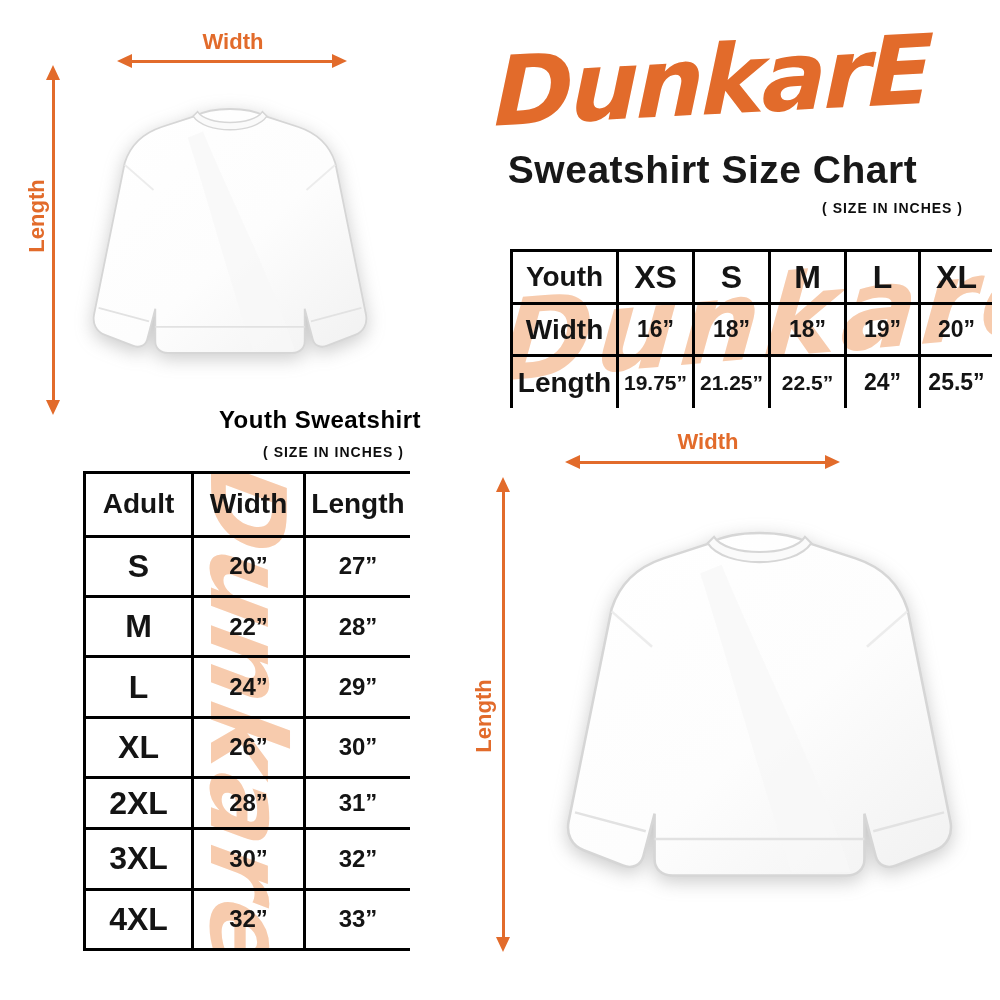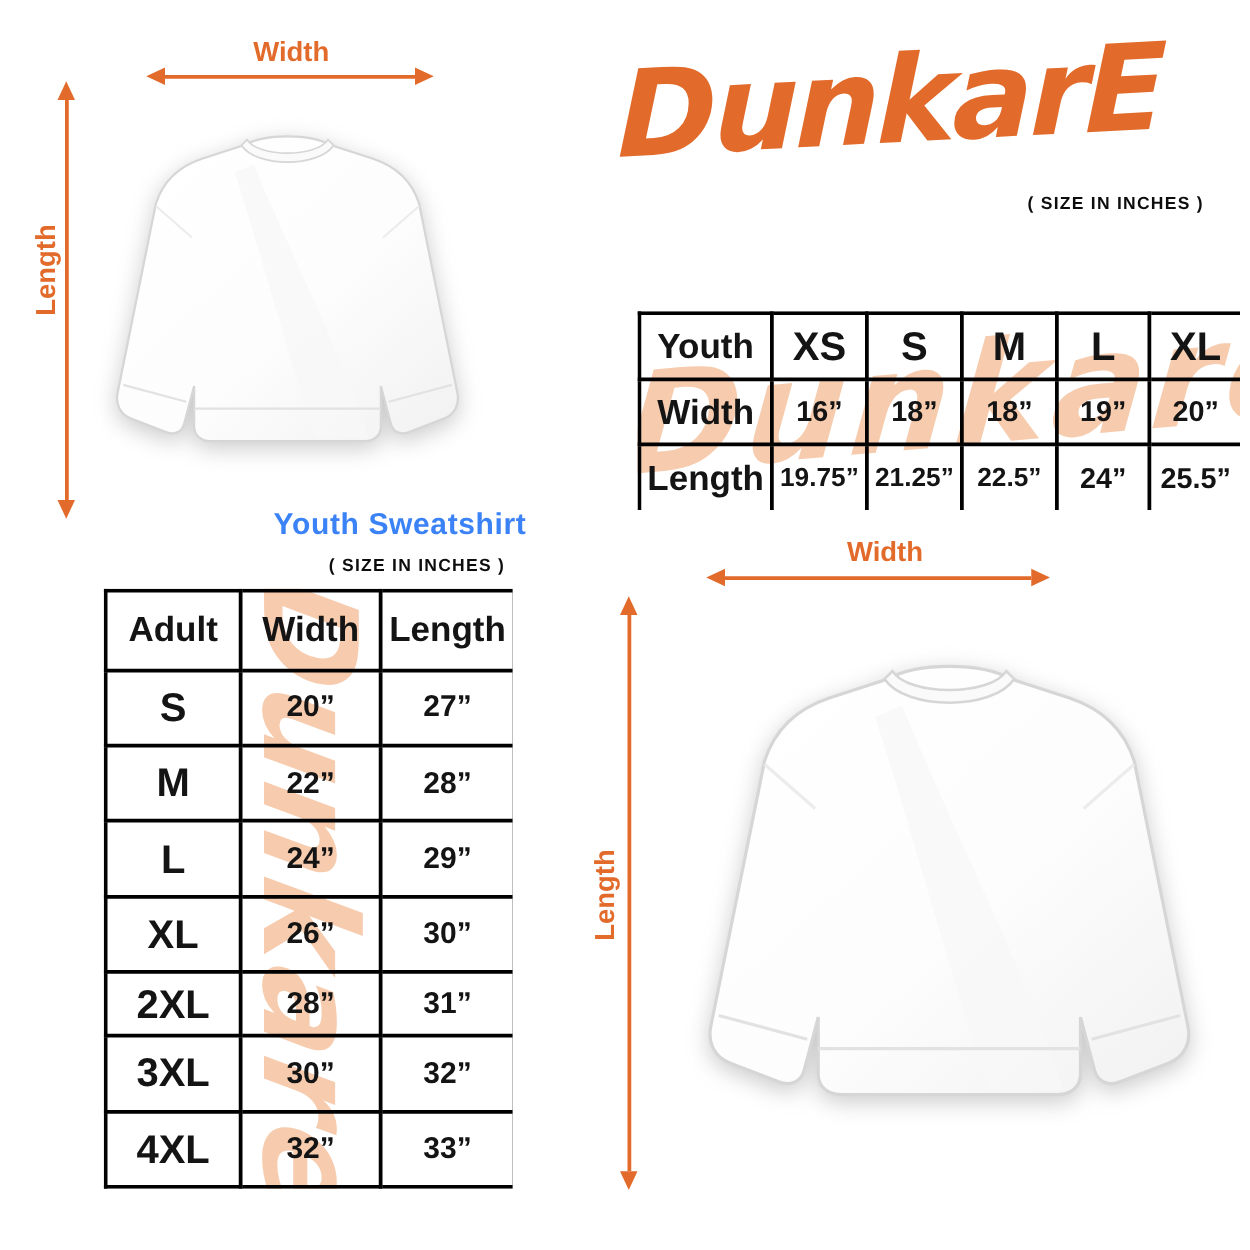--- a/index.html
+++ b/index.html
@@ -7,21 +7,21 @@
     --watermark:#F7CBAD;
     --text:#141414;
   }
   *{margin:0;padding:0;box-sizing:border-box;}
   body{background:#ffffff;font-family:"Liberation Sans",sans-serif;color:var(--text);}
   .canvas{position:relative;width:1000px;height:1000px;background:#ffffff;overflow:hidden;}
 
   
   .abs{position:absolute;}
   .dim-label{color:var(--accent);font-weight:bold;font-size:22px;text-align:center;}
-  .caption{font-weight:bold;font-size:24px;color:#3b82f6;text-align:center;letter-spacing:0.5px;}
+  .caption{font-weight:bold;font-size:24px;color:#000000;text-align:center;letter-spacing:0.5px;}
   .units-note{font-weight:bold;font-size:14px;color:#0d0d0d;letter-spacing:1px;}
 
   
   .arrow-h{position:absolute;height:0;border-top:3px solid var(--accent);}
   .arrow-h::before,.arrow-h::after{content:"";position:absolute;top:-9px;width:0;height:0;
     border-top:7.5px solid transparent;border-bottom:7.5px solid transparent;}
   .arrow-h::before{left:-15px;border-right:15px solid var(--accent);}
   .arrow-h::after{right:-15px;border-left:15px solid var(--accent);}
   .arrow-v{position:absolute;width:0;border-left:3px solid var(--accent);}
   .arrow-v::before,.arrow-v::after{content:"";position:absolute;left:-9px;width:0;height:0;
@@ -96,20 +96,21 @@
     <div class="abs arrow-v" style="left:32px;top:60px;height:320px;"></div>
     <div class="abs dim-label rot-left" style="left:-34px;top:184px;width:100px;height:24px;">Length</div>
     <svg class="abs shirt" style="left:48px;top:52px;" width="324" height="326" viewBox="0 0 360 340">
       <use href="#sweatshirt"></use>
     </svg>
     <div class="abs caption" style="left:175px;top:386px;width:250px;">Youth Sweatshirt</div>
   </div>
 
   <div class="abs" style="left:430px;top:16px;width:565px;">
     <div class="logo">DunkarE</div>
+    <div class="main-title" style="margin-top:2px;">Sweatshirt Size Chart</div>
     <div class="units-note" style="text-align:right;padding-right:32px;margin-top:8px;">( SIZE IN INCHES )</div>
   </div>
 
   <div class="tbl-wrap" style="left:510px;top:249px;width:482px;height:159px;">
     <div class="watermark yt-watermark">Dunkare</div>
     <table>
       <colgroup>
           <col style="width:106px">
           <col style="width:76px">
           <col style="width:76px">

